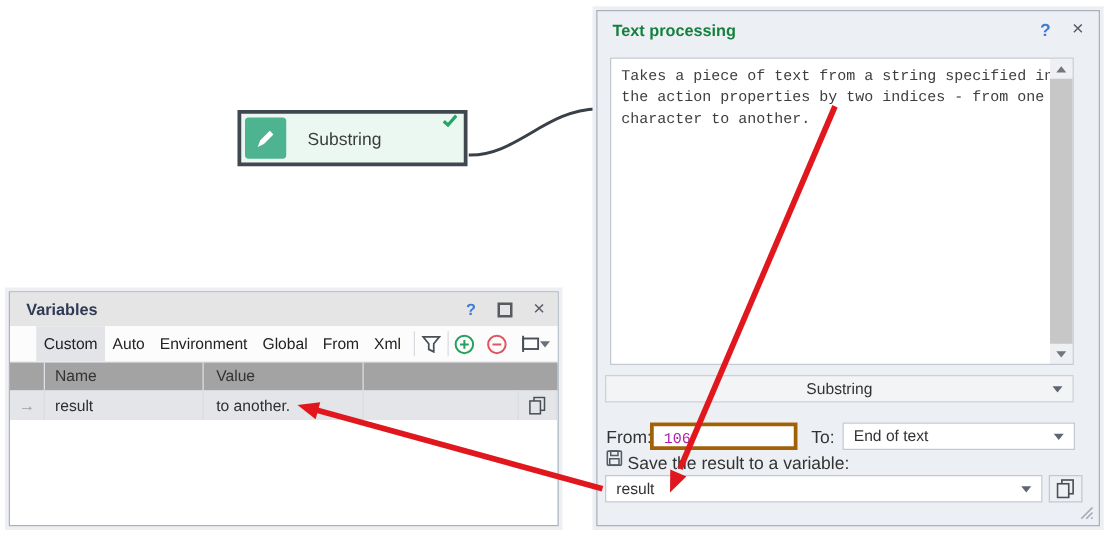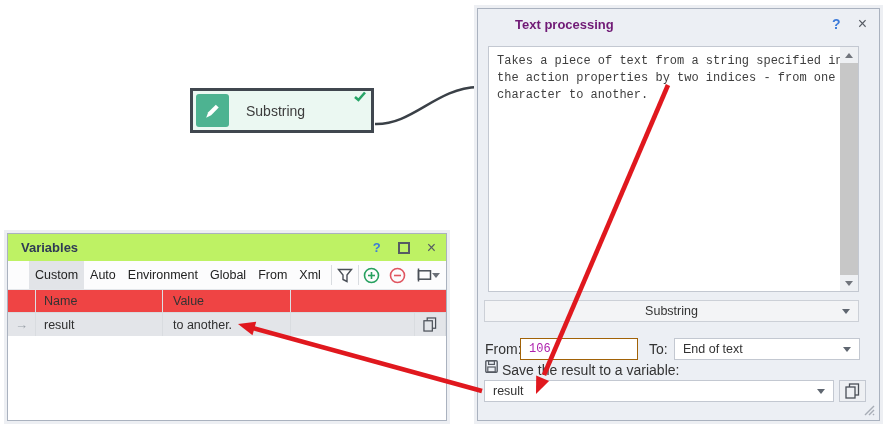--- a/index.html
+++ b/index.html
@@ -13,21 +13,21 @@
         border:3px solid #40474f;display:flex;align-items:center;z-index:2;}
   .node-icon{width:33px;height:33px;margin-left:3px;background:#4db391;border-radius:3px;
              display:flex;align-items:center;justify-content:center;}
   .node-label{margin-left:17px;font-size:14px;color:#3c3c3c;}
   .node-check{position:absolute;top:0px;right:5px;}
 
   
   .tp{position:absolute;left:477px;top:8px;width:403px;height:413px;background:#eceff4;
       border:1px solid #aab2bf;box-shadow:0 0 0 3px #edeff3;box-sizing:border-box;z-index:3;}
   .tp-titlebar{height:30px;display:flex;align-items:center;padding:0 12px;}
-  .tp-title{flex:1;font-weight:bold;font-size:13px;color:#701a75;margin-left:25px;}
+  .tp-title{flex:1;font-weight:bold;font-size:13px;color:#15803d;}
   .btn-help{color:#3d7bd9;font-weight:bold;font-size:14px;margin-right:17px;cursor:default;}
   .btn-close{color:#565b63;font-size:16px;line-height:14px;cursor:default;}
   .tp-textarea{position:absolute;left:10px;top:37px;width:371px;height:246px;background:#fff;
                border:1px solid #c3c8d1;box-sizing:border-box;font-family:"Liberation Mono",monospace;
                font-size:12px;line-height:17px;color:#3e3e3e;padding:6px 8px;white-space:pre;overflow:hidden;}
   .tp-scroll{position:absolute;left:362px;top:38px;width:18px;height:244px;background:#c7c7c7;}
   .sc-btn{position:absolute;left:0;width:18px;height:16px;background:#eef0f3;display:flex;
           align-items:center;justify-content:center;}
   .sc-up{top:0;} .sc-dn{bottom:0;}
   .tri-up{width:0;height:0;border-left:4px solid transparent;border-right:4px solid transparent;
@@ -35,50 +35,50 @@
   .tri-dn{width:0;height:0;border-left:4px solid transparent;border-right:4px solid transparent;
           border-top:5px solid #71757c;}
   .dd-arrow{width:0;height:0;border-left:4px solid transparent;border-right:4px solid transparent;
             border-top:5px solid #5f6670;}
   .tp-action{position:absolute;left:6px;top:291px;width:375px;height:22px;background:#f3f4f6;
              border:1px solid #ccd0d7;box-sizing:border-box;display:flex;align-items:center;
              justify-content:center;font-size:12.5px;color:#333;}
   .tp-action .dd-arrow{position:absolute;right:8px;top:8px;}
   .lbl{position:absolute;font-size:14px;color:#333;}
   .tp-from-input{position:absolute;left:42px;top:329px;width:118px;height:22px;background:#fff;
-                 border:1px solid #a16207;box-sizing:border-box;font-family:"Liberation Mono",monospace;
+                 border:3px solid #a16207;box-sizing:border-box;font-family:"Liberation Mono",monospace;
                  font-size:12px;color:#ad1fad;padding:3px 0 0 8px;}
   .tp-to-select{position:absolute;left:196px;top:329px;width:186px;height:22px;background:#fff;
                 border:1px solid #c3c8d1;box-sizing:border-box;display:flex;align-items:center;
                 padding:0 8px;font-size:12.5px;color:#333;}
   .tp-to-select .dd-arrow{position:absolute;right:8px;top:8px;}
   .tp-var-combo{position:absolute;left:6px;top:371px;width:350px;height:22px;background:#fff;
                 border:1px solid #c3c8d1;box-sizing:border-box;display:flex;align-items:center;
                 padding:0 8px;font-size:12.5px;color:#333;}
   .tp-var-combo .dd-arrow{position:absolute;right:8px;top:8px;}
   .tp-copy-btn{position:absolute;left:361px;top:371px;width:27px;height:22px;background:#eef0f3;
                border:1px solid #c3c8d1;box-sizing:border-box;display:flex;align-items:center;
                justify-content:center;}
   .tp-grip{position:absolute;right:4px;bottom:4px;}
 
   
   .vp{position:absolute;left:7px;top:233px;width:440px;height:188px;background:#fff;
       border:1px solid #aab2bf;box-shadow:0 0 0 3px #edeff3;box-sizing:border-box;z-index:3;}
-  .vp-titlebar{height:27px;background:#bef264;display:flex;align-items:center;padding:0 10px;}
+  .vp-titlebar{height:27px;background:#e5e5e5;display:flex;align-items:center;padding:0 10px;}
   .vp-title{flex:1;font-weight:bold;font-size:13px;color:#2f3a55;margin-left:3px;}
   .btn-max{width:8px;height:8px;border:2px solid #565b63;margin-right:17px;cursor:default;}
   .vp-tabs{height:28px;display:flex;align-items:center;background:#fcfcfd;border-bottom:1px solid #e3e6ea;}
   .vp-tab{height:28px;display:flex;align-items:center;padding:0 6px;font-size:12.5px;color:#222;}
   .vp-tab.sel{background:#e2e4e8;margin-left:21px;}
   .vsep{width:1px;height:20px;background:#d9dce0;margin:0 4px;}
   .tool-btn{display:flex;align-items:center;justify-content:center;width:24px;height:24px;}
   .vp-more{margin-left:auto;margin-right:6px;display:flex;align-items:center;}
   .vp-more .dd-arrow{border-top-color:#6b7078;}
   .vp-header{position:absolute;left:0;top:56px;width:438px;height:22px;display:flex;
-             background:#ef4444;border-bottom:1px solid #d7dade;font-size:12.5px;color:#333;}
+             background:#a3a3a3;border-bottom:1px solid #d7dade;font-size:12.5px;color:#333;}
   .vc{display:flex;align-items:center;box-sizing:border-box;border-right:1px solid #dcdfe3;height:100%;}
   .c-sel{width:28px;justify-content:center;}
   .c-name{width:127px;padding-left:8px;}
   .c-value{width:128px;padding-left:10px;}
   .c-def{width:124px;padding-left:8px;}
   .c-end{flex:1;border-right:none;justify-content:center;}
   .vp-row{position:absolute;left:0;top:79px;width:438px;height:23px;display:flex;
           background:#e3e5e9;font-size:12.5px;color:#2f2f2f;}
   .vp-row .vc{border-right:1px solid #d9dcE0;}
   .row-arrow{color:#9ba1a9;font-size:13px;}

